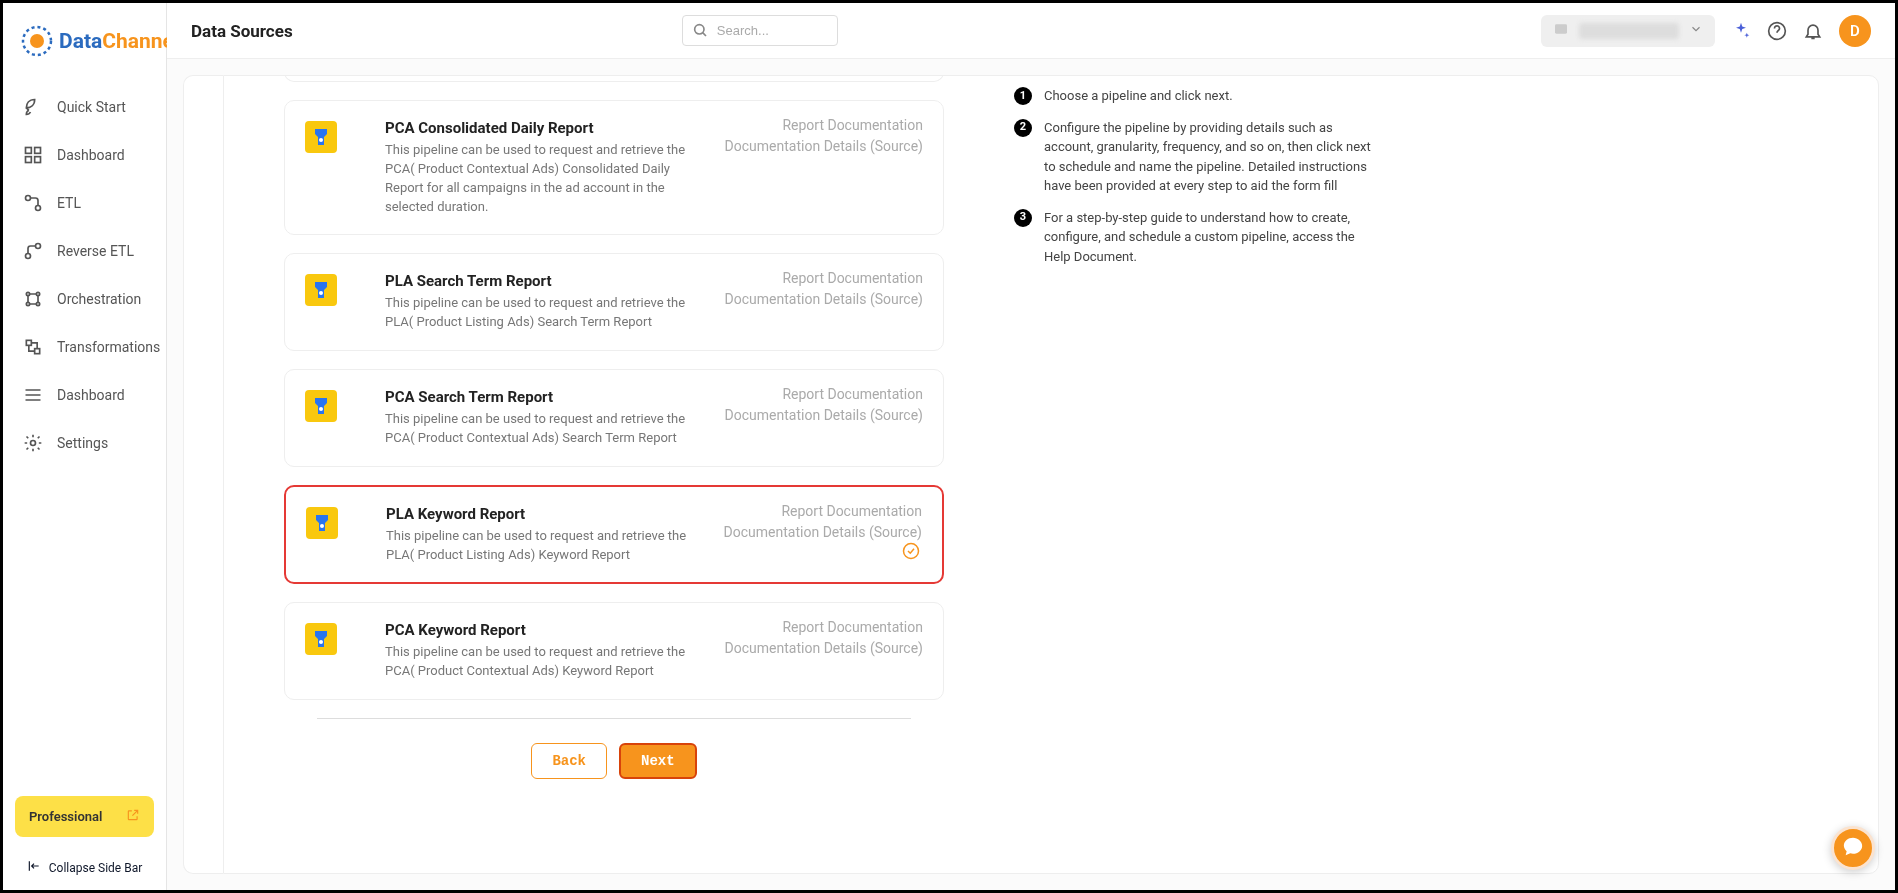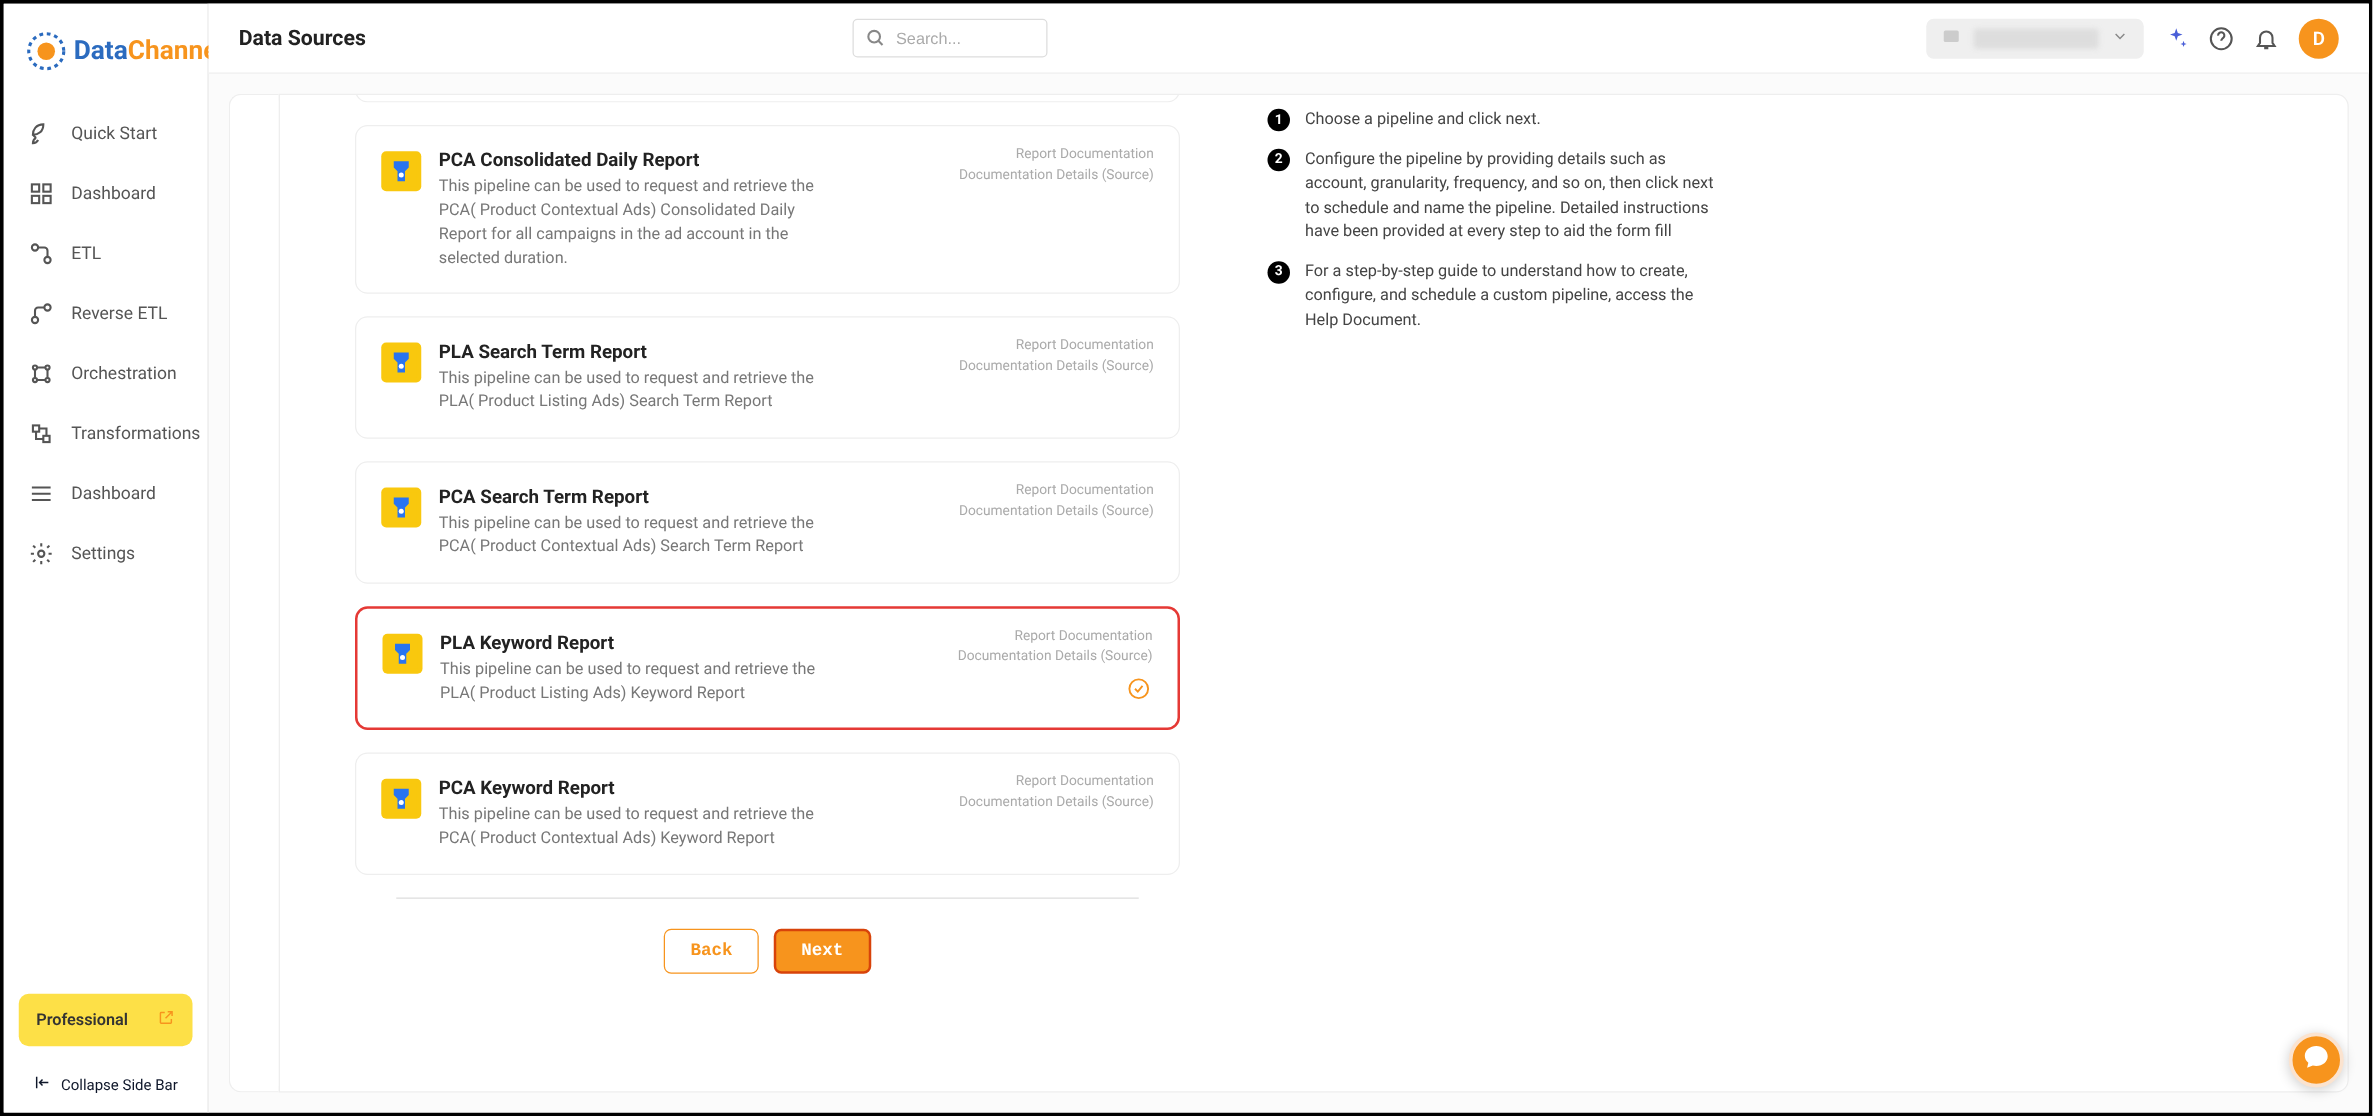--- a/index.html
+++ b/index.html
@@ -40,24 +40,24 @@
 .content { flex: 1; display: flex; padding: 0; overflow: hidden; }
 .left-gutter { width: 40px; background: #fff; margin: 16px 0 16px 16px; border-radius: 10px 0 0 10px; border: 1px solid #eee; border-right: none; }
 .panel { flex: 1; background: #fff; margin: 16px 16px 16px 0; border-radius: 0 10px 10px 0; border: 1px solid #eee; display: flex; padding: 0 24px 24px 60px; overflow: auto; }
 .report-col { width: 660px; }
 .help-col { flex: 1; padding: 10px 0 0 70px; max-width: 440px; }
 
 .report-card { border: 1px solid #eee; border-radius: 10px; padding: 18px 20px; margin-bottom: 18px; display: flex; gap: 14px; position: relative; background: #fff; }
 .report-card.prev { border-top: none; border-top-left-radius: 0; border-top-right-radius: 0; padding-top: 0; margin-top: -4px; }
 .report-card.selected { border: 2px solid #e53935; }
 .card-icon { width: 32px; height: 32px; background: #f9c80e; border-radius: 4px; display: flex; align-items: center; justify-content: center; font-size: 18px; margin-top: 2px; flex-shrink: 0; }
-.card-body { flex: 1; }
+.card-body { flex: 1; margin-left: 34px; }
 .card-title { font-size: 15px; font-weight: 700; color: #222; margin-bottom: 4px; }
 .card-desc { font-size: 13px; color: #777; line-height: 1.45; max-width: 320px; }
-.card-links { position: absolute; right: 20px; top: 14px; text-align: right; font-size: 11px; color: #aaa; line-height: 1.5; }
+.card-links { position: absolute; right: 20px; top: 14px; text-align: right; font-size: 14px; color: #aaa; line-height: 1.5; }
 .card-links div { cursor: pointer; }
 .card-check { position: absolute; right: 22px; bottom: 18px; color: #f7941d; }
 
 .divider { border: none; border-top: 1px solid #ddd; margin: 18px auto 24px; width: 90%; }
 .footer-btns { display: flex; gap: 12px; justify-content: center; }
 .btn { padding: 8px 20px; border-radius: 6px; font-size: 14px; font-weight: 600; cursor: pointer; border: 1px solid transparent; font-family: Liberation Mono, monospace; }
 .btn-back { background: #fff; border-color: #f7941d; color: #f7941d; }
 .btn-next { background: #f7941d; color: #fff; border: 2px solid #d8430a; }
 
 .step { display: flex; gap: 12px; margin-bottom: 12px; font-size: 13px; color: #444; line-height: 1.5; }

